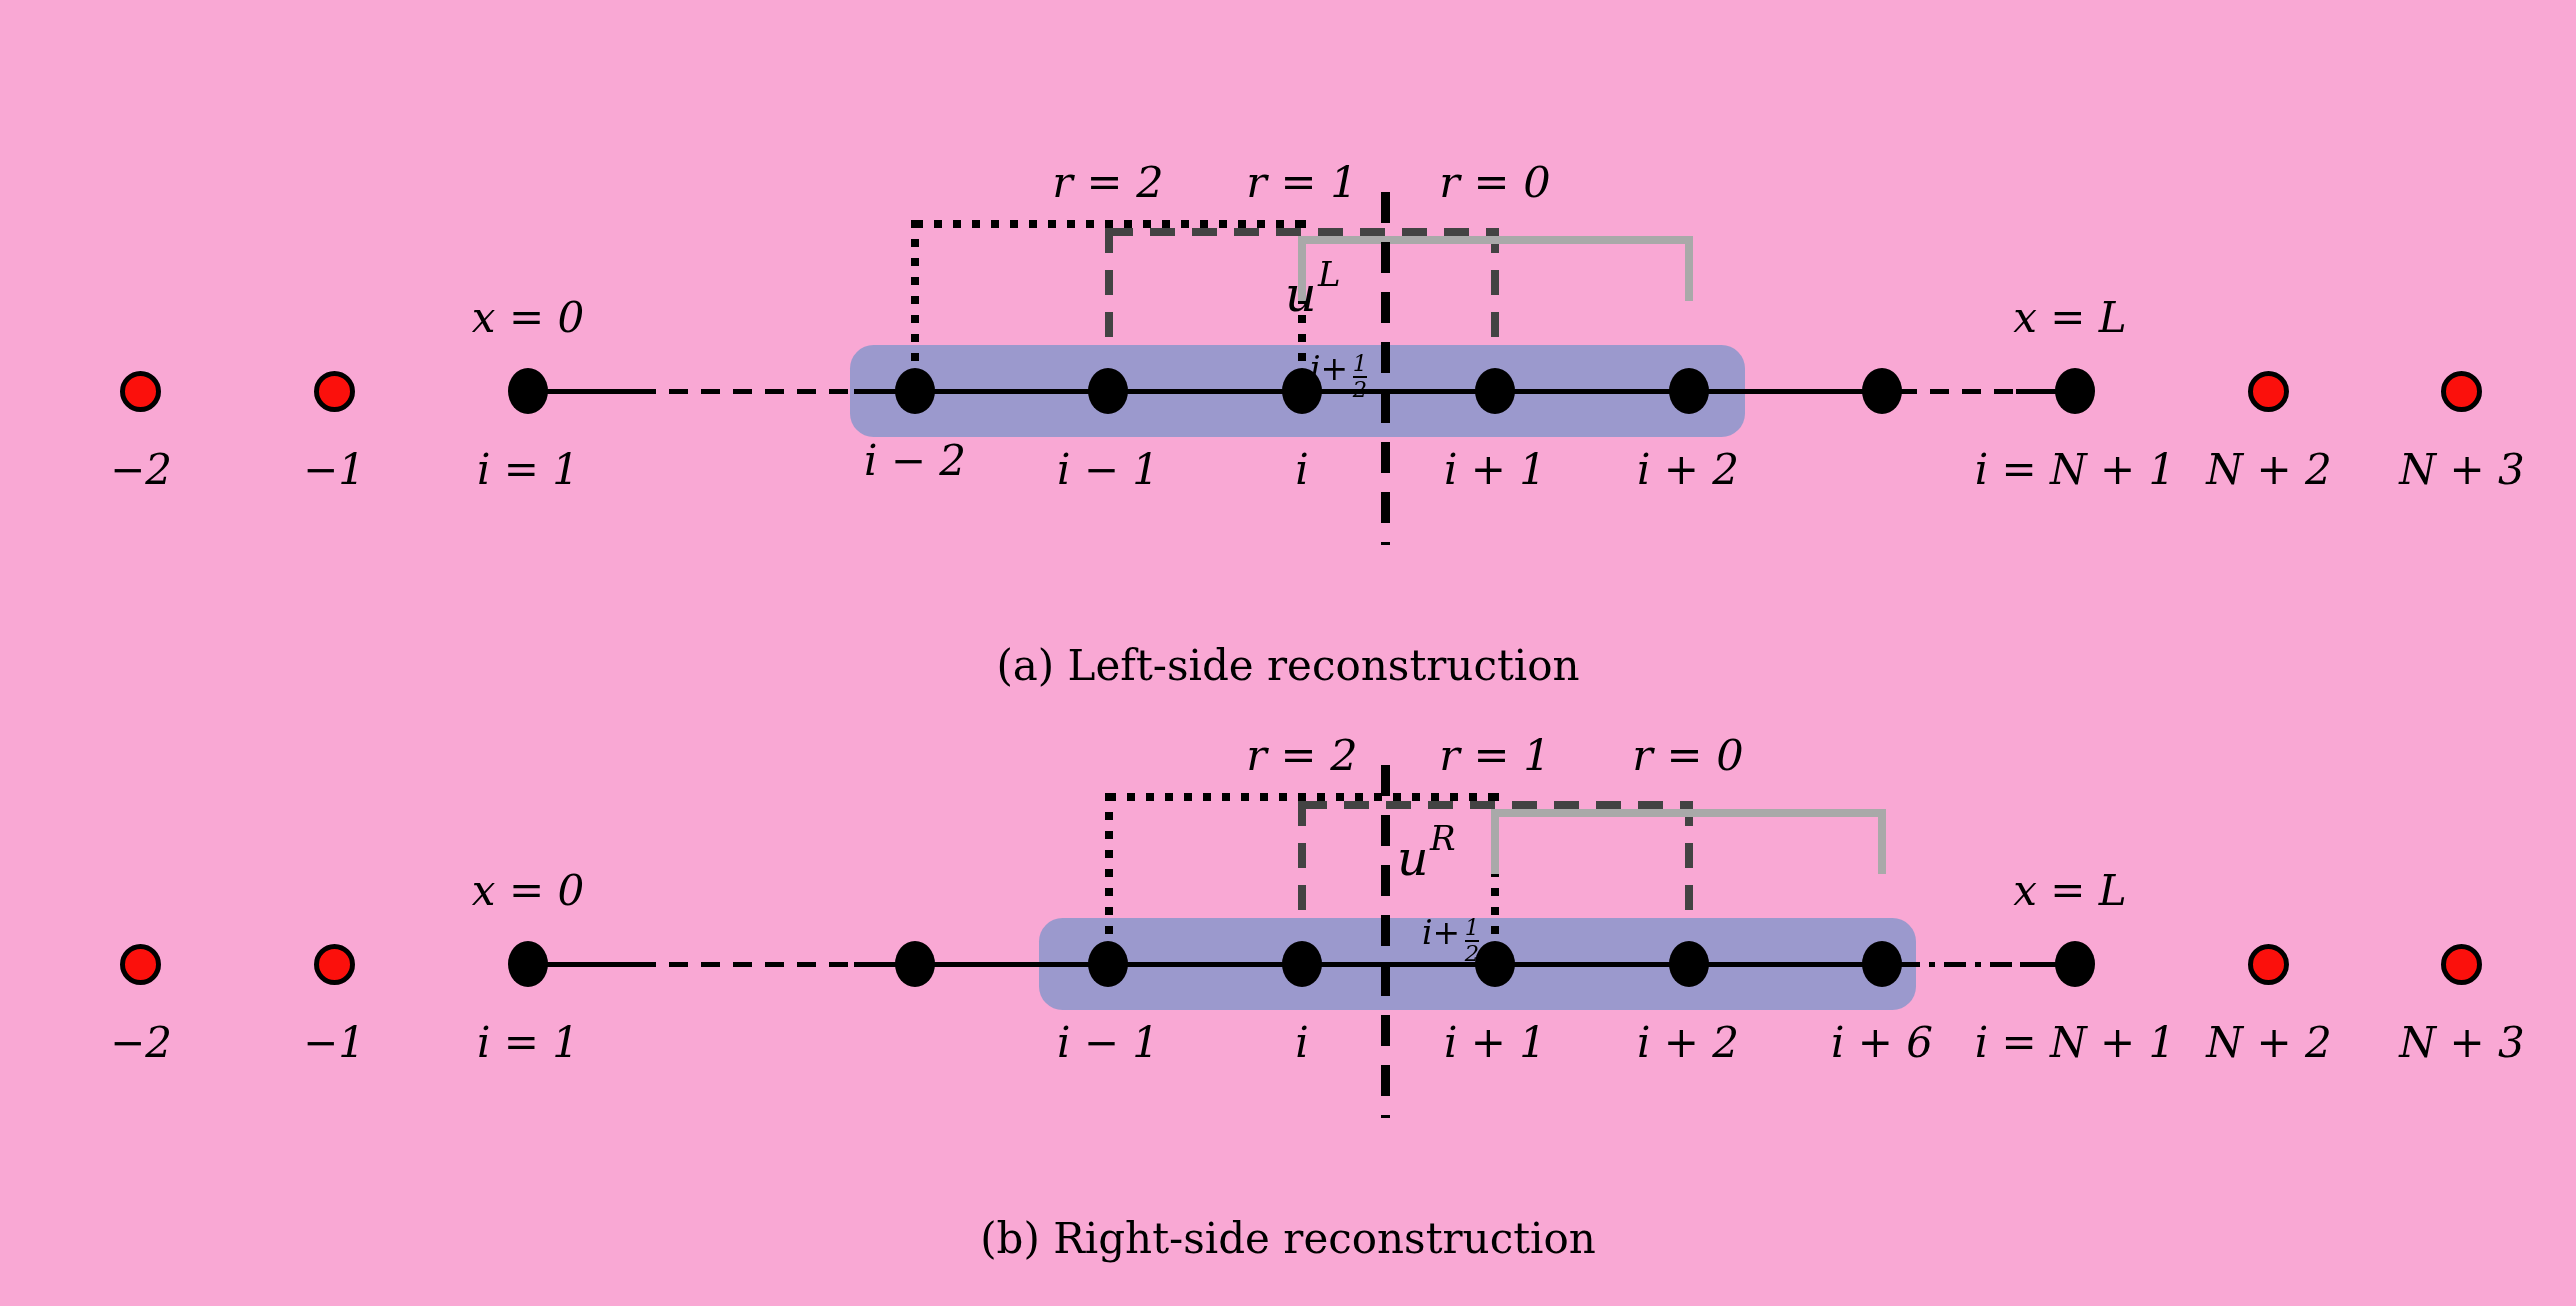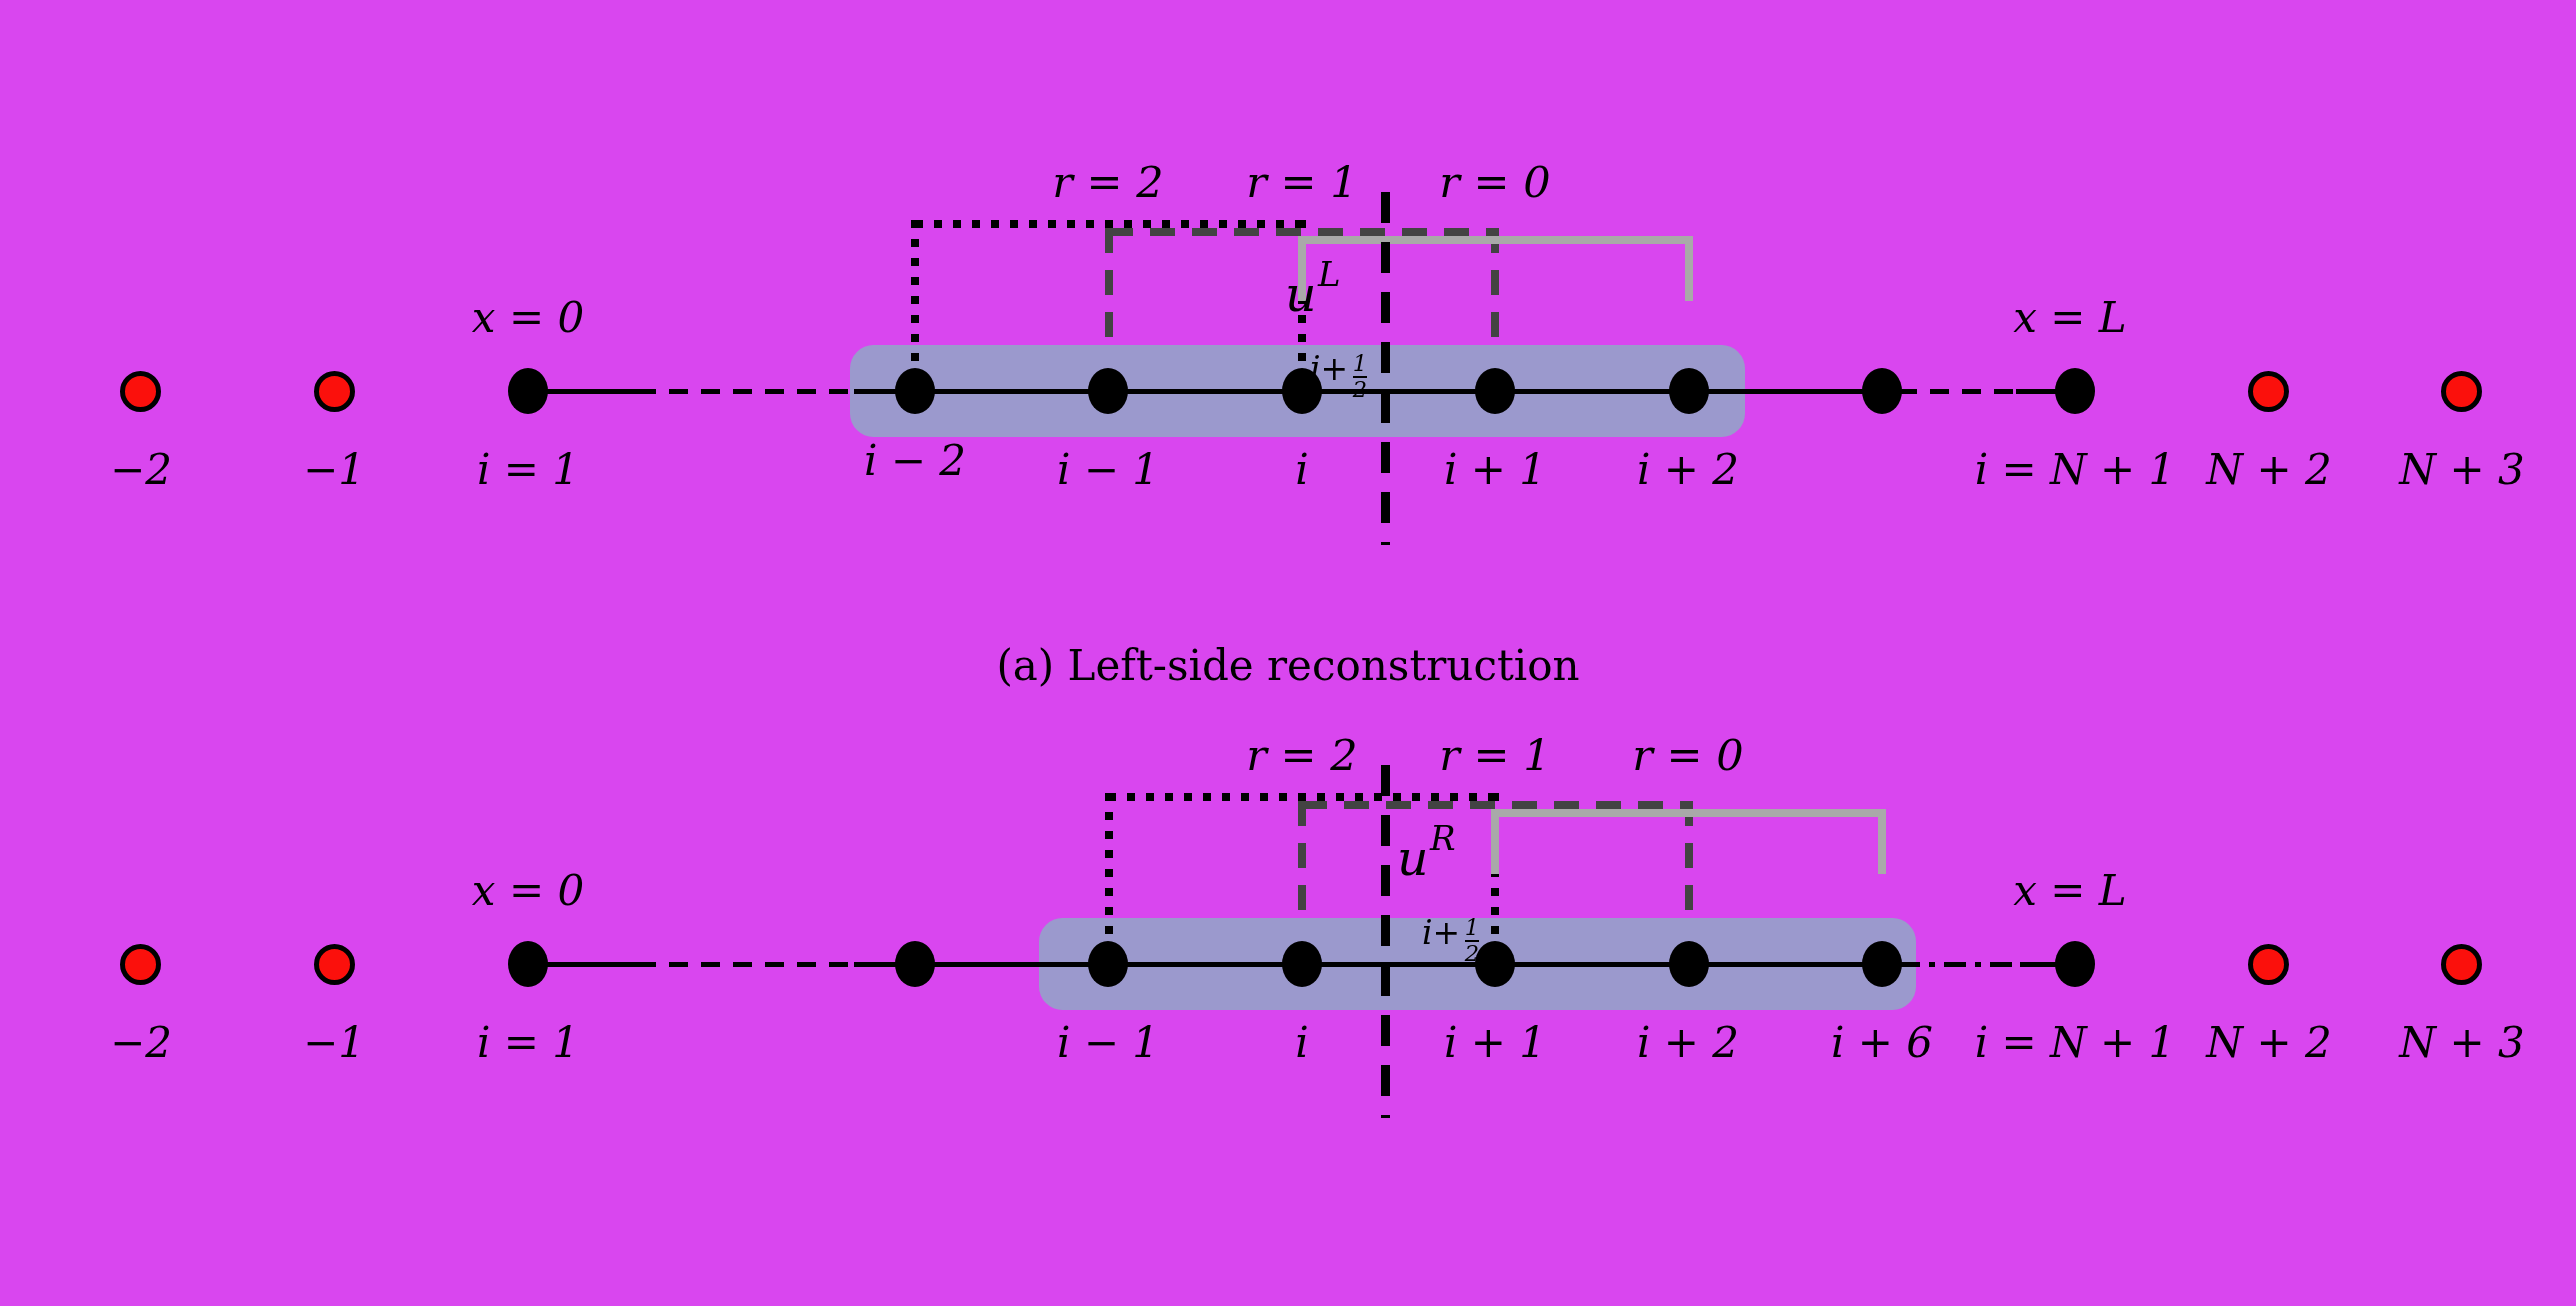--- a/index.html
+++ b/index.html
@@ -1,16 +1,16 @@
 <!DOCTYPE html>
 <html style="--stencil_box: #9b99cd; --ghost_node: #fb100c; --grid_node: #000000; --bracket_r2: #000000; --bracket_r1: #434343; --bracket_r0: #a9a9a9;font-size:14.5px"><head>
 <meta charset="utf-8">
 <style>
   html,body{margin:0;padding:0;background:#fff;}
-  .canvas{position:relative;width:2576px;height:1307px;background:#d946ef;overflow:hidden;
+  .canvas{position:relative;width:2576px;height:1307px;background:#f9a8d4;overflow:hidden;
           font-family:"DejaVu Serif",serif;color:#000;}
   .panel{position:absolute;left:0;top:0;width:100%;height:100%;}
   
   .box{position:absolute;background:var(--stencil_box,#9b99cd);border-radius:23.5px;z-index:1;}
   
   .lsolid{position:absolute;height:5.4px;background:#000;z-index:2;}
   .ldash{position:absolute;height:5.4px;z-index:2;
          background:repeating-linear-gradient(90deg,#000 0 19px,transparent 19px 32px);}
   .ldashdot{position:absolute;height:5.4px;z-index:2;
          background:repeating-linear-gradient(90deg,#000 0 22px,transparent 22px 31px,#000 31px 37px,transparent 37px 46px);}
@@ -173,16 +173,17 @@
     <div class="mlabel" style="left:528px;top:1020px;">i = 1</div>
     <div class="mlabel" style="left:1108px;top:1020px;">i − 1</div>
     <div class="mlabel" style="left:1302px;top:1020px;">i</div>
     <div class="mlabel" style="left:1495px;top:1020px;">i + 1</div>
     <div class="mlabel" style="left:1688px;top:1020px;">i + 2</div>
     <div class="mlabel" style="left:1882px;top:1020px;">i + 6</div>
     <div class="mlabel" style="left:2075px;top:1020px;">i = N + 1</div>
     <div class="mlabel" style="left:2269px;top:1020px;">N + 2</div>
     <div class="mlabel" style="left:2462px;top:1020px;">N + 3</div>
 
+    <div class="caption" style="top:1215px;">(b) Right-side reconstruction</div>
   </div>
 
 </div>
 
 
 </body></html>

